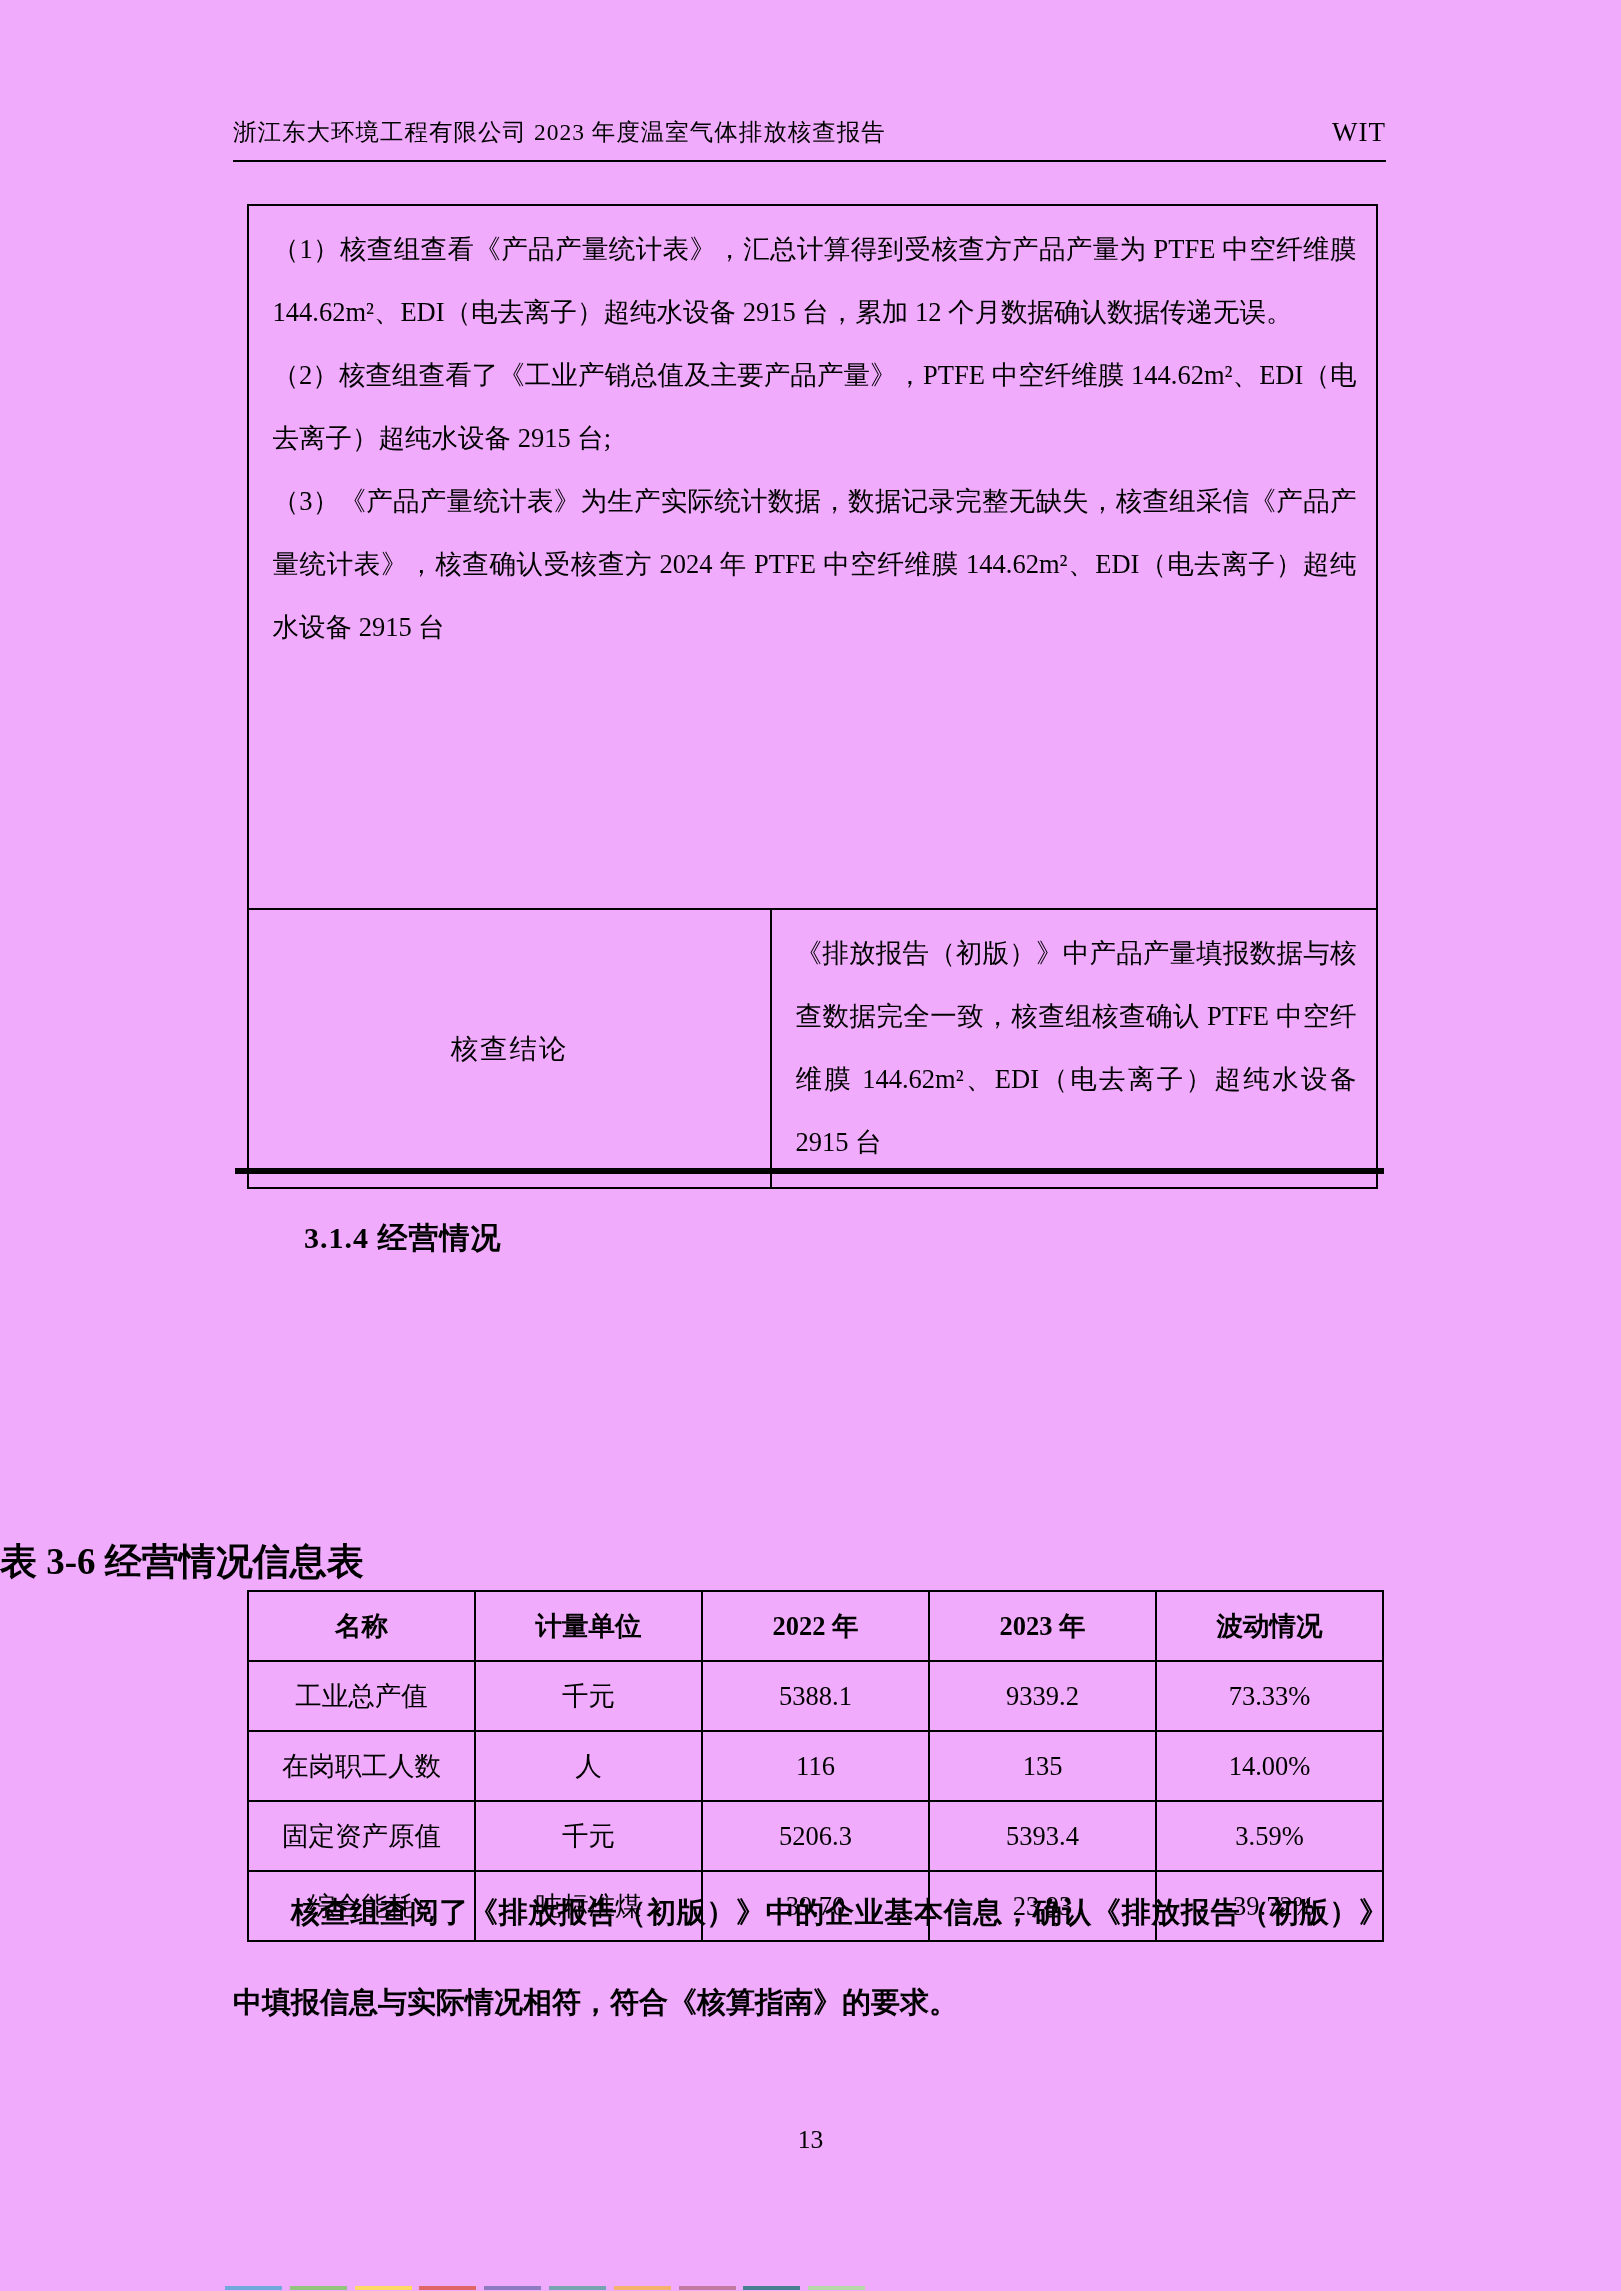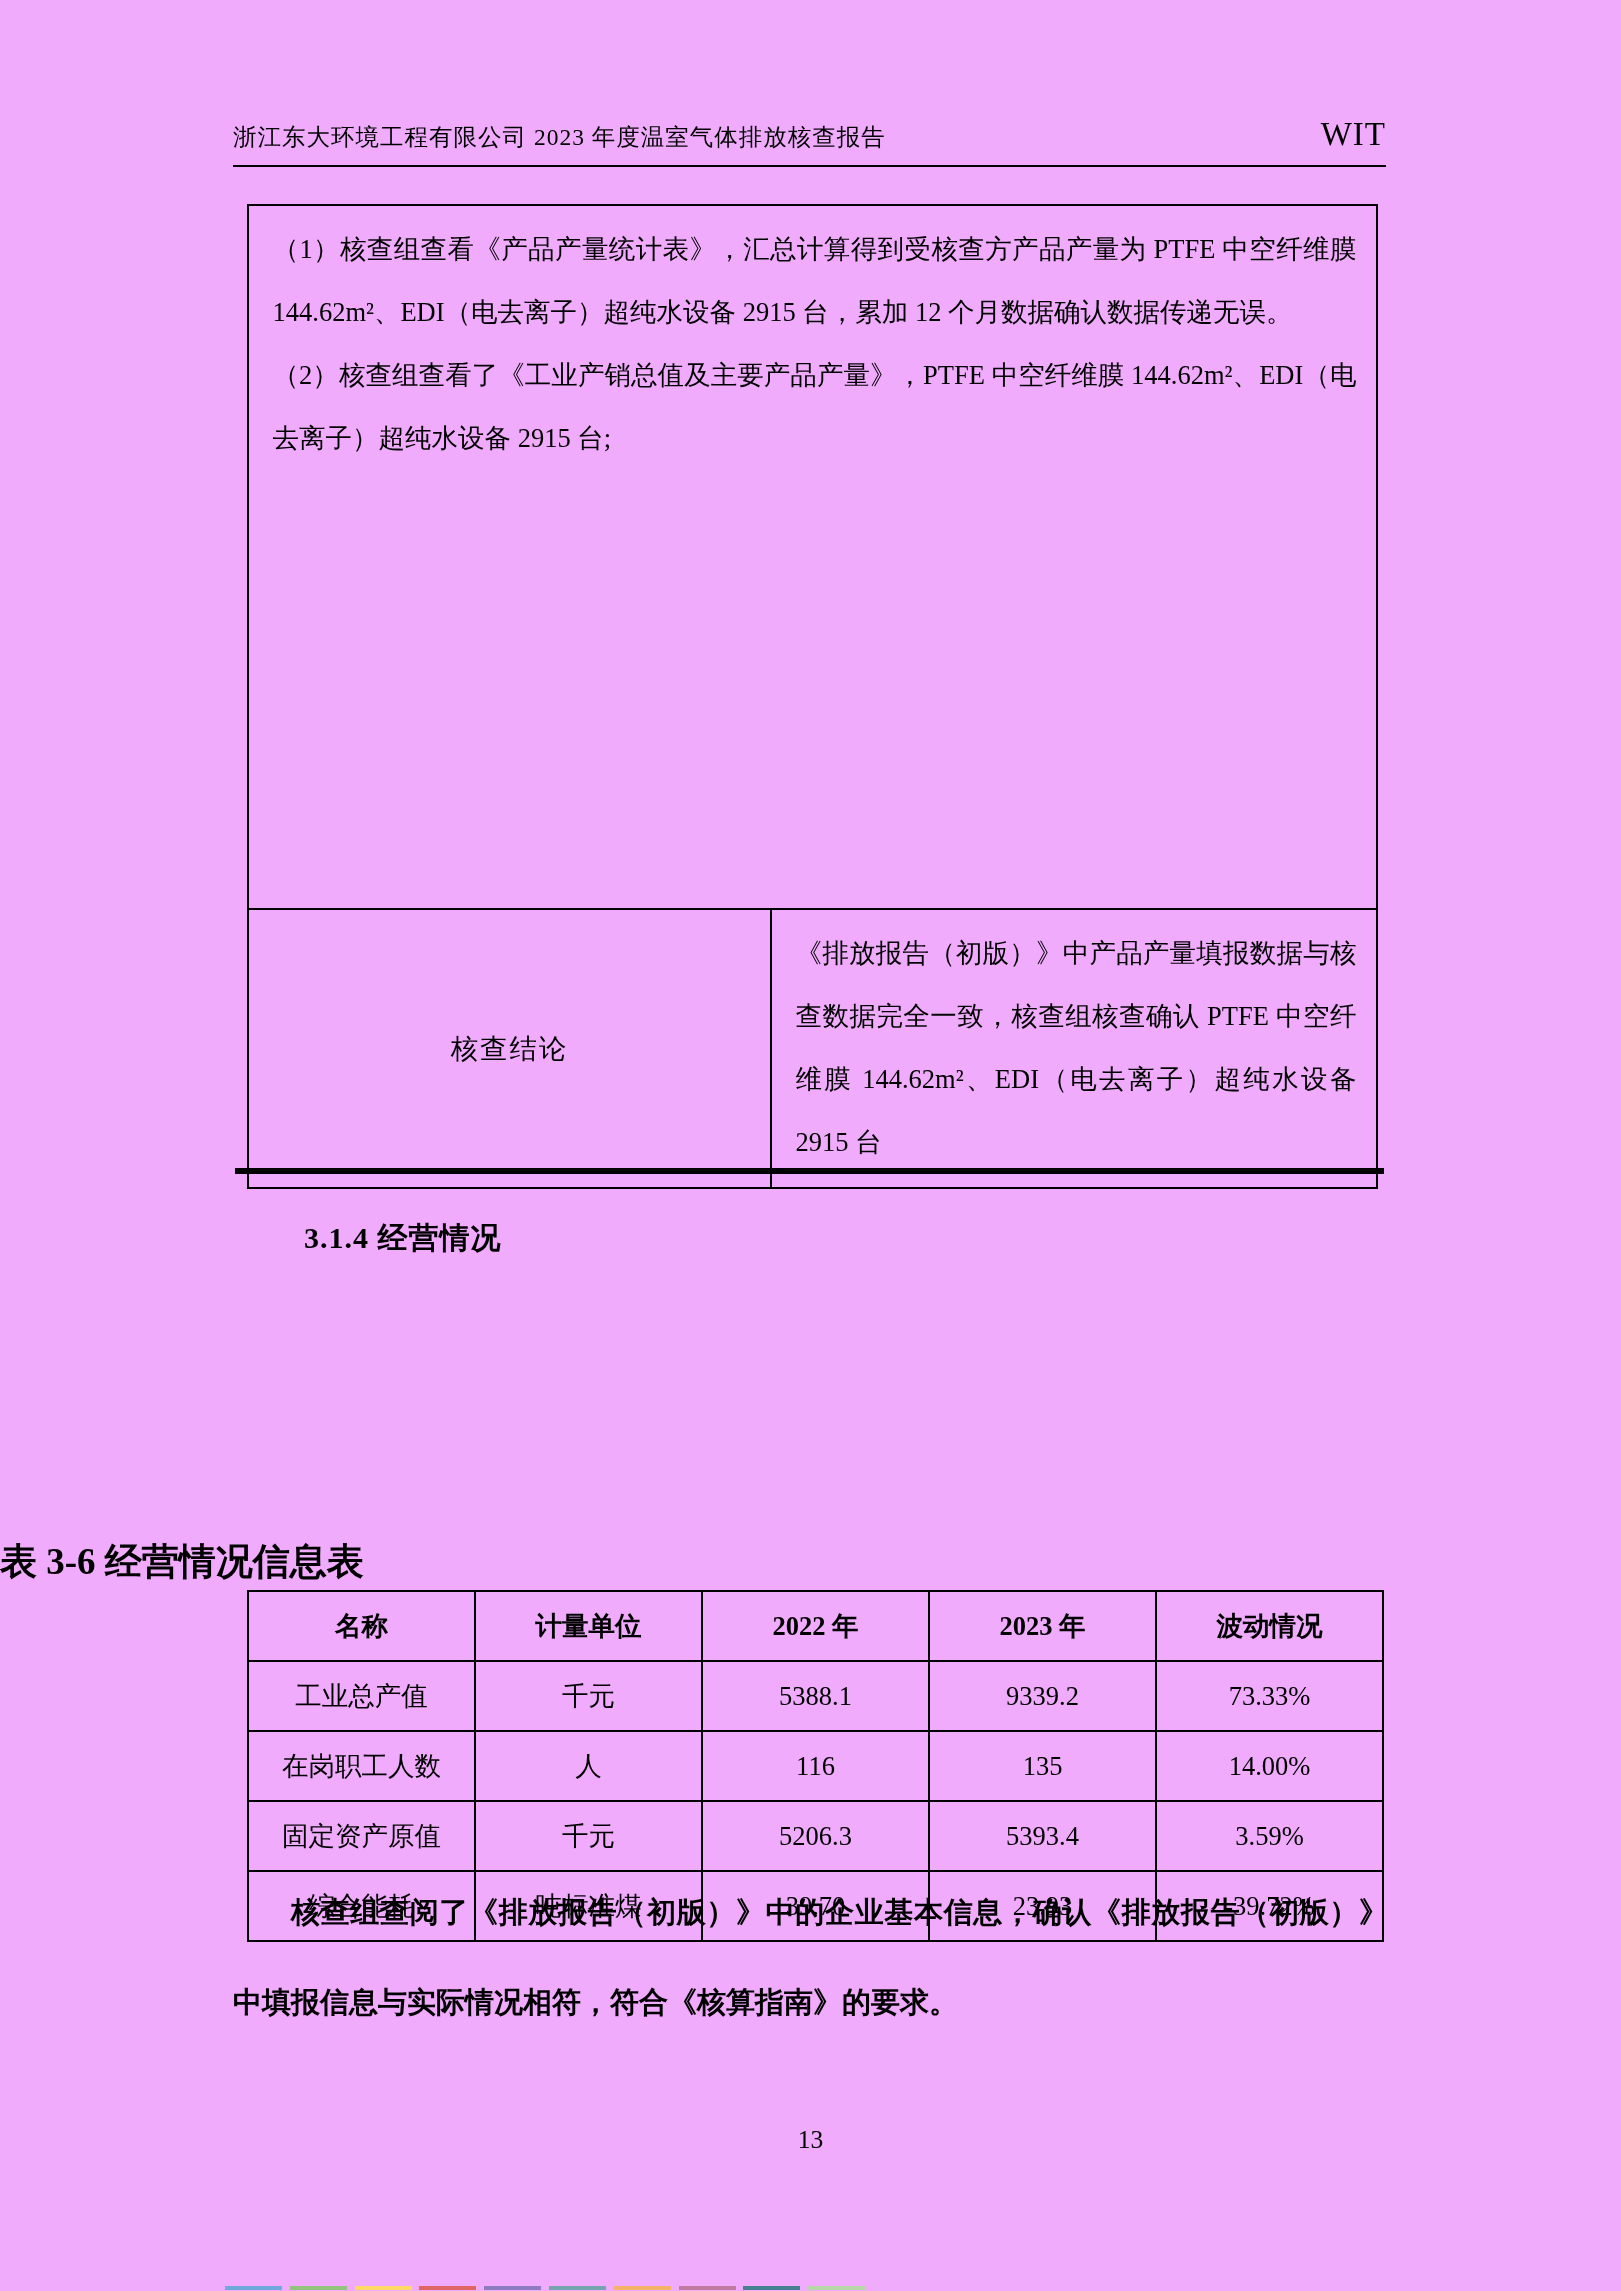--- a/index.html
+++ b/index.html
@@ -21,21 +21,21 @@
     left: 233px;
     top: 116px;
     width: 1153px;
     display: flex;
     justify-content: space-between;
     align-items: flex-end;
     border-bottom: 2.9px solid #000;
     padding-bottom: 11.8px;
   }
   .header-title { font-size: 23.5px; letter-spacing: 1px; }
-  .header-logo { font-size: 33px; letter-spacing: 1px; }
+  .header-logo { font-size: 27px; letter-spacing: 1px; }
 
   
   .vtable {
     position: absolute;
     left: 247px;
     top: 204px;
     width: 1131px;
     border: 2.9px solid #000;
     border-collapse: collapse;
   }
@@ -169,20 +169,21 @@
     <span class="header-title">浙江东大环境工程有限公司 2023 年度温室气体排放核查报告</span>
     <span class="header-logo">WIT</span>
   </div>
 
   <div class="vtable">
     <div class="vrow vrow-tall">
       <div class="vcell-content">
 
       <div class="vpara">（1）核查组查看《产品产量统计表》，汇总计算得到受核查方产品产量为 PTFE 中空纤维膜 144.62m²、EDI（电去离子）超纯水设备 2915 台，累加 12 个月数据确认数据传递无误。</div>
           <div class="vpara">（2）核查组查看了《工业产销总值及主要产品产量》，PTFE 中空纤维膜 144.62m²、EDI（电去离子）超纯水设备 2915 台;</div>
+          <div class="vpara">（3）《产品产量统计表》为生产实际统计数据，数据记录完整无缺失，核查组采信《产品产量统计表》，核查确认受核查方 2024 年 PTFE 中空纤维膜 144.62m²、EDI（电去离子）超纯水设备 2915 台</div>
         </div>
     </div>
     <div class="vrow vrow-short">
       <div class="vcell-label">核查结论</div>
       <div class="vcell-content">
 
       <div class="vpara">《排放报告（初版）》中产品产量填报数据与核查数据完全一致，核查组核查确认 PTFE 中空纤维膜 144.62m²、EDI（电去离子）超纯水设备 2915 台</div>
         </div>
     </div>
   </div>

